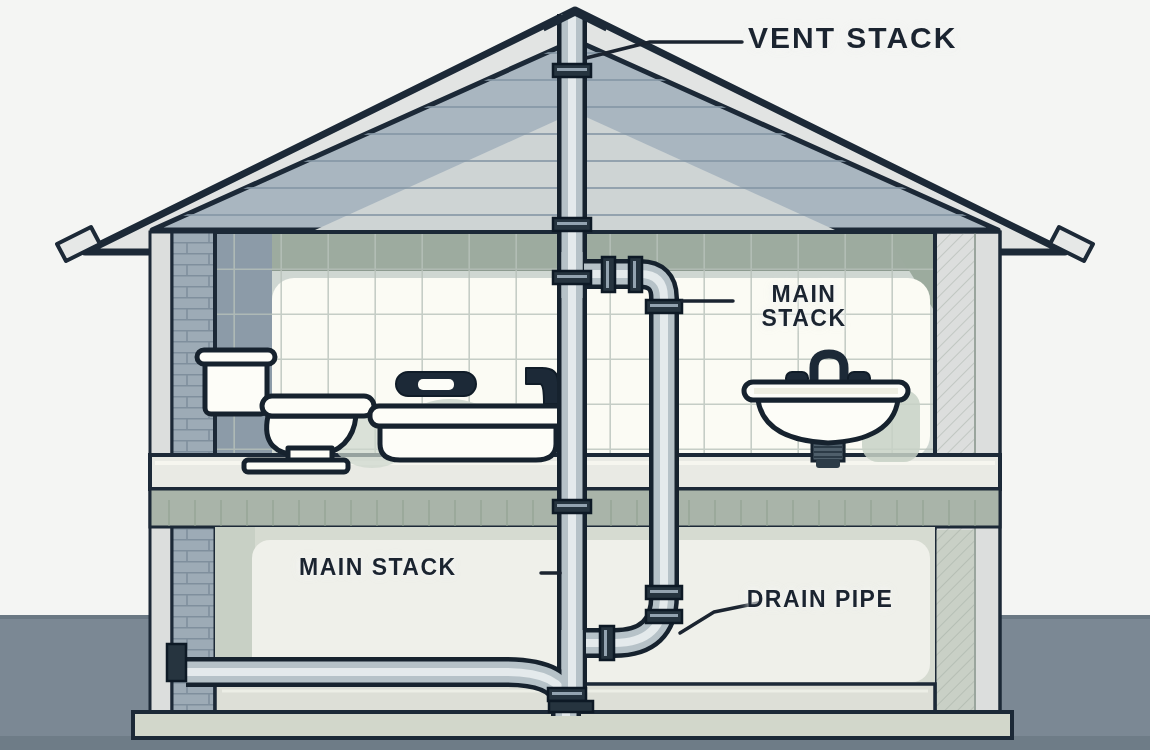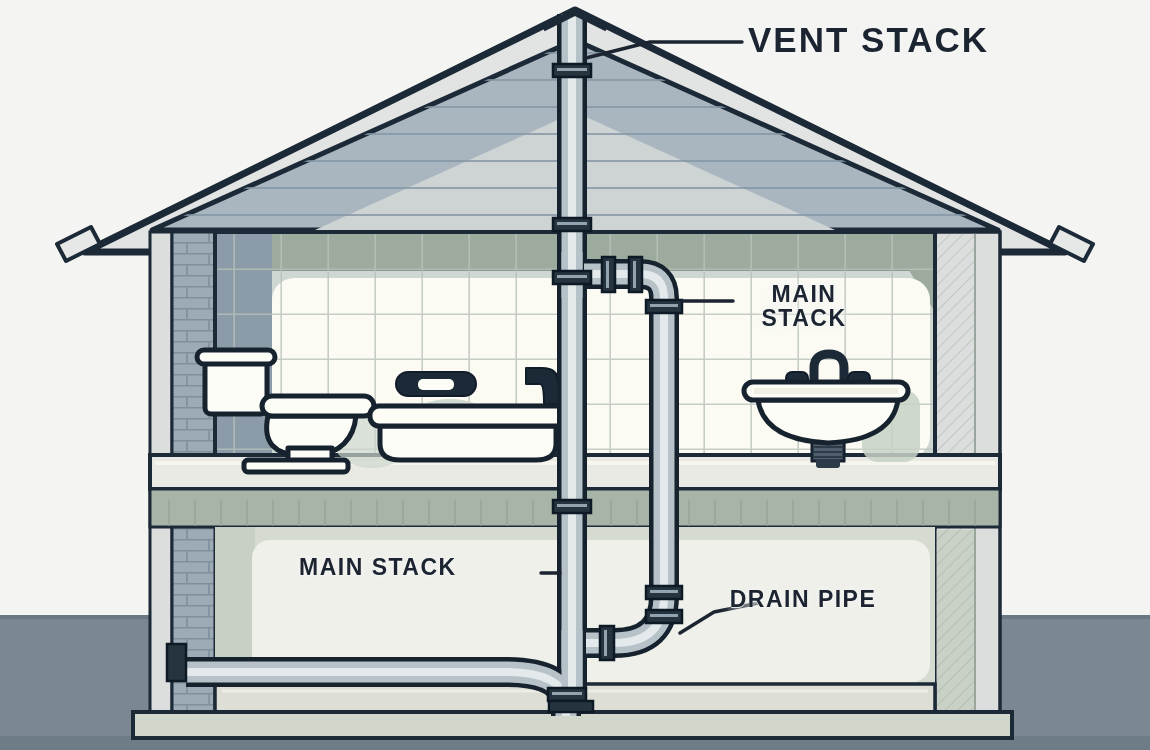--- a/index.html
+++ b/index.html
@@ -198,21 +198,21 @@
   <path d="M543 28 L575 12 L607 28" fill="none" stroke="#1c2937" stroke-width="7" stroke-linejoin="round"></path>
 
   <g>
     <path class="leader" d="M586 58 L650 42 L742 42"></path>
     <path class="leader" d="M682 301 L733 301"></path>
     <path class="leader" d="M541 573 L560 573"></path>
     <path class="leader" d="M680 633 L714 612 L758 603"></path>
   </g>
 </svg>
 
-<div class="label nowrap" style="left:748px; top:22px; font-size:35px; letter-spacing:2px;">VENT STACK</div>
+<div class="label nowrap" style="left:748px; top:22px; font-size:30px; letter-spacing:2px;">VENT STACK</div>
 
 <div class="label center" style="left:733px; top:283px; width:142px;">MAIN STACK</div>
 
 <div class="label nowrap" style="left:299px; top:556px;">MAIN STACK</div>
 
-<div class="label center" style="left:728px; top:588px; width:150px;">DRAIN PIPE</div>
+<div class="label center" style="left:745px; top:588px; width:150px;">DRAIN PIPE</div>
 
 </div>
 
 </body></html>

